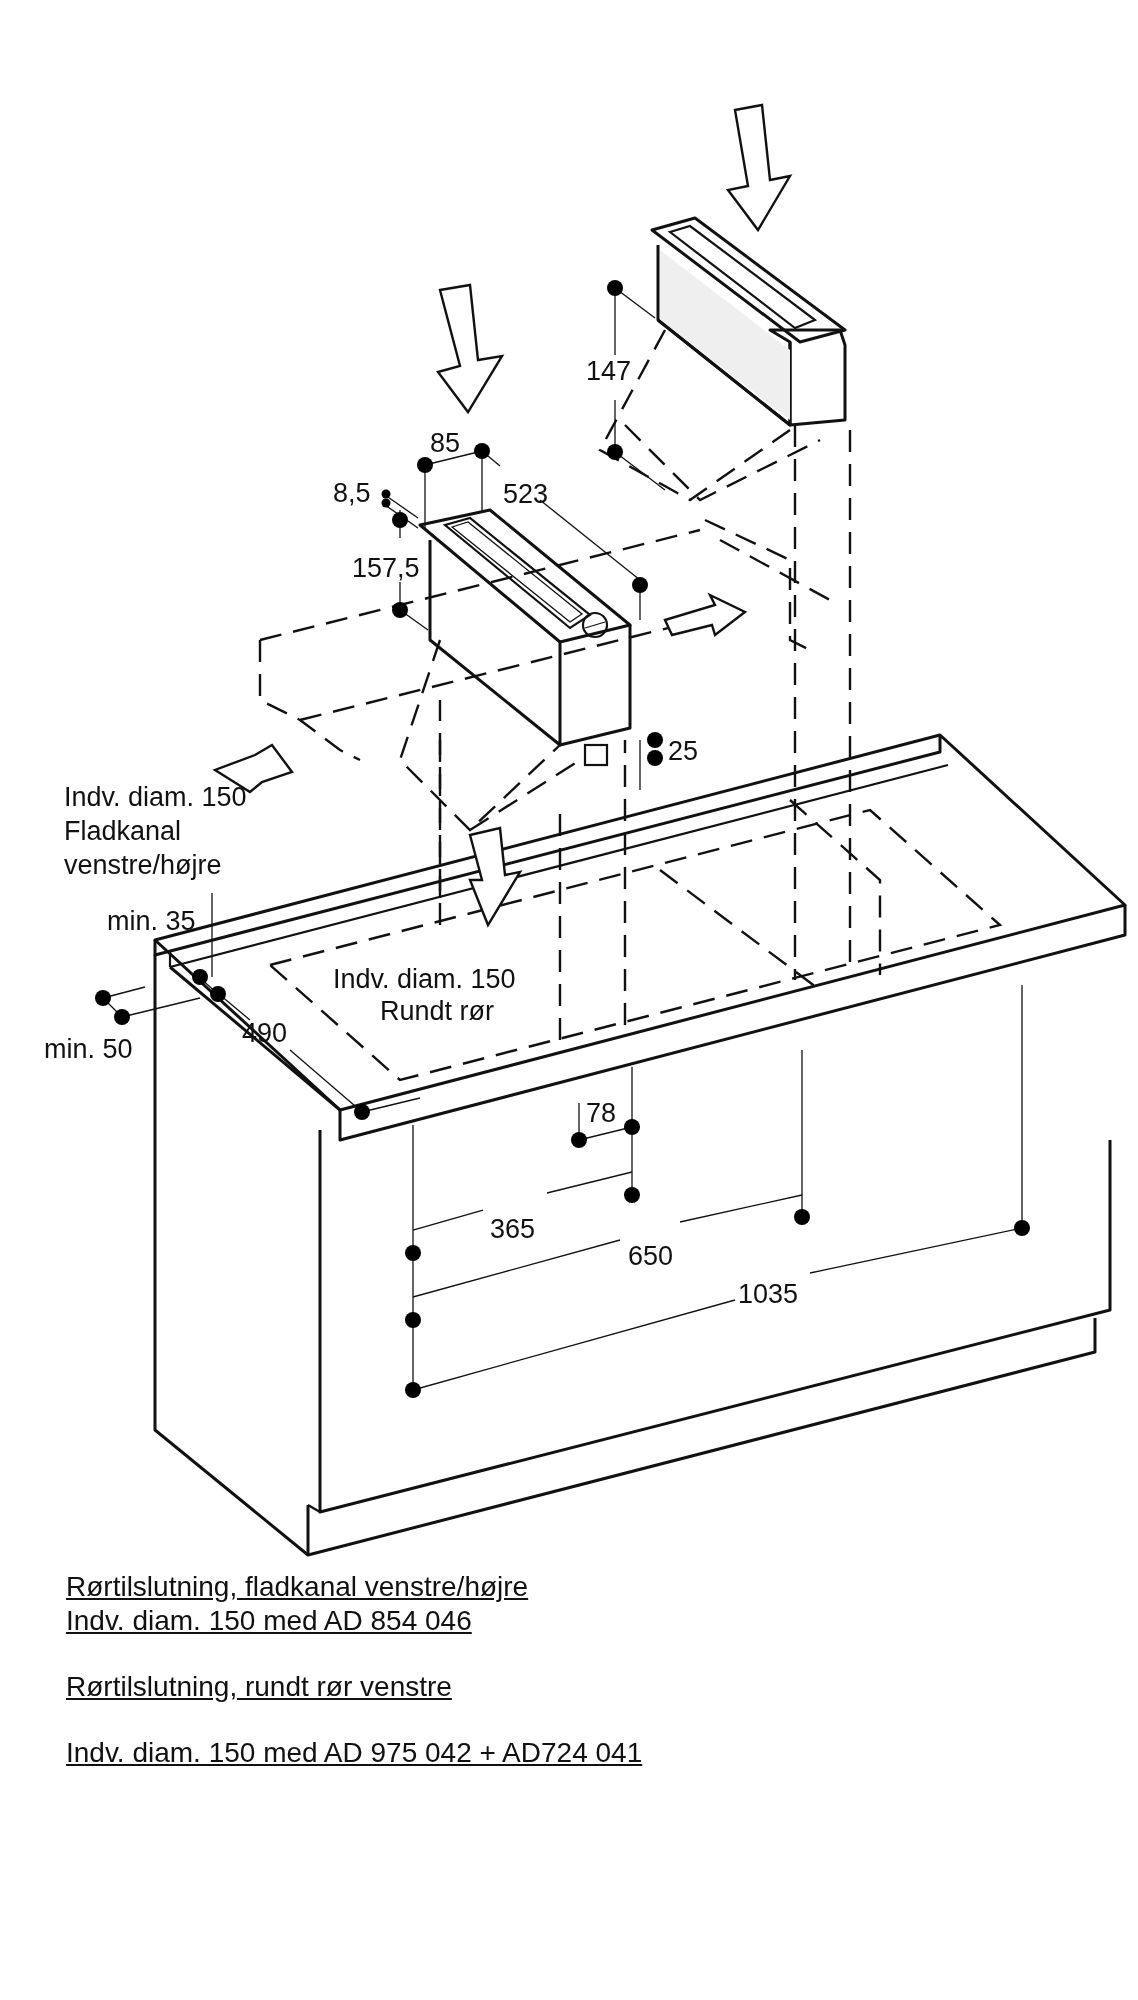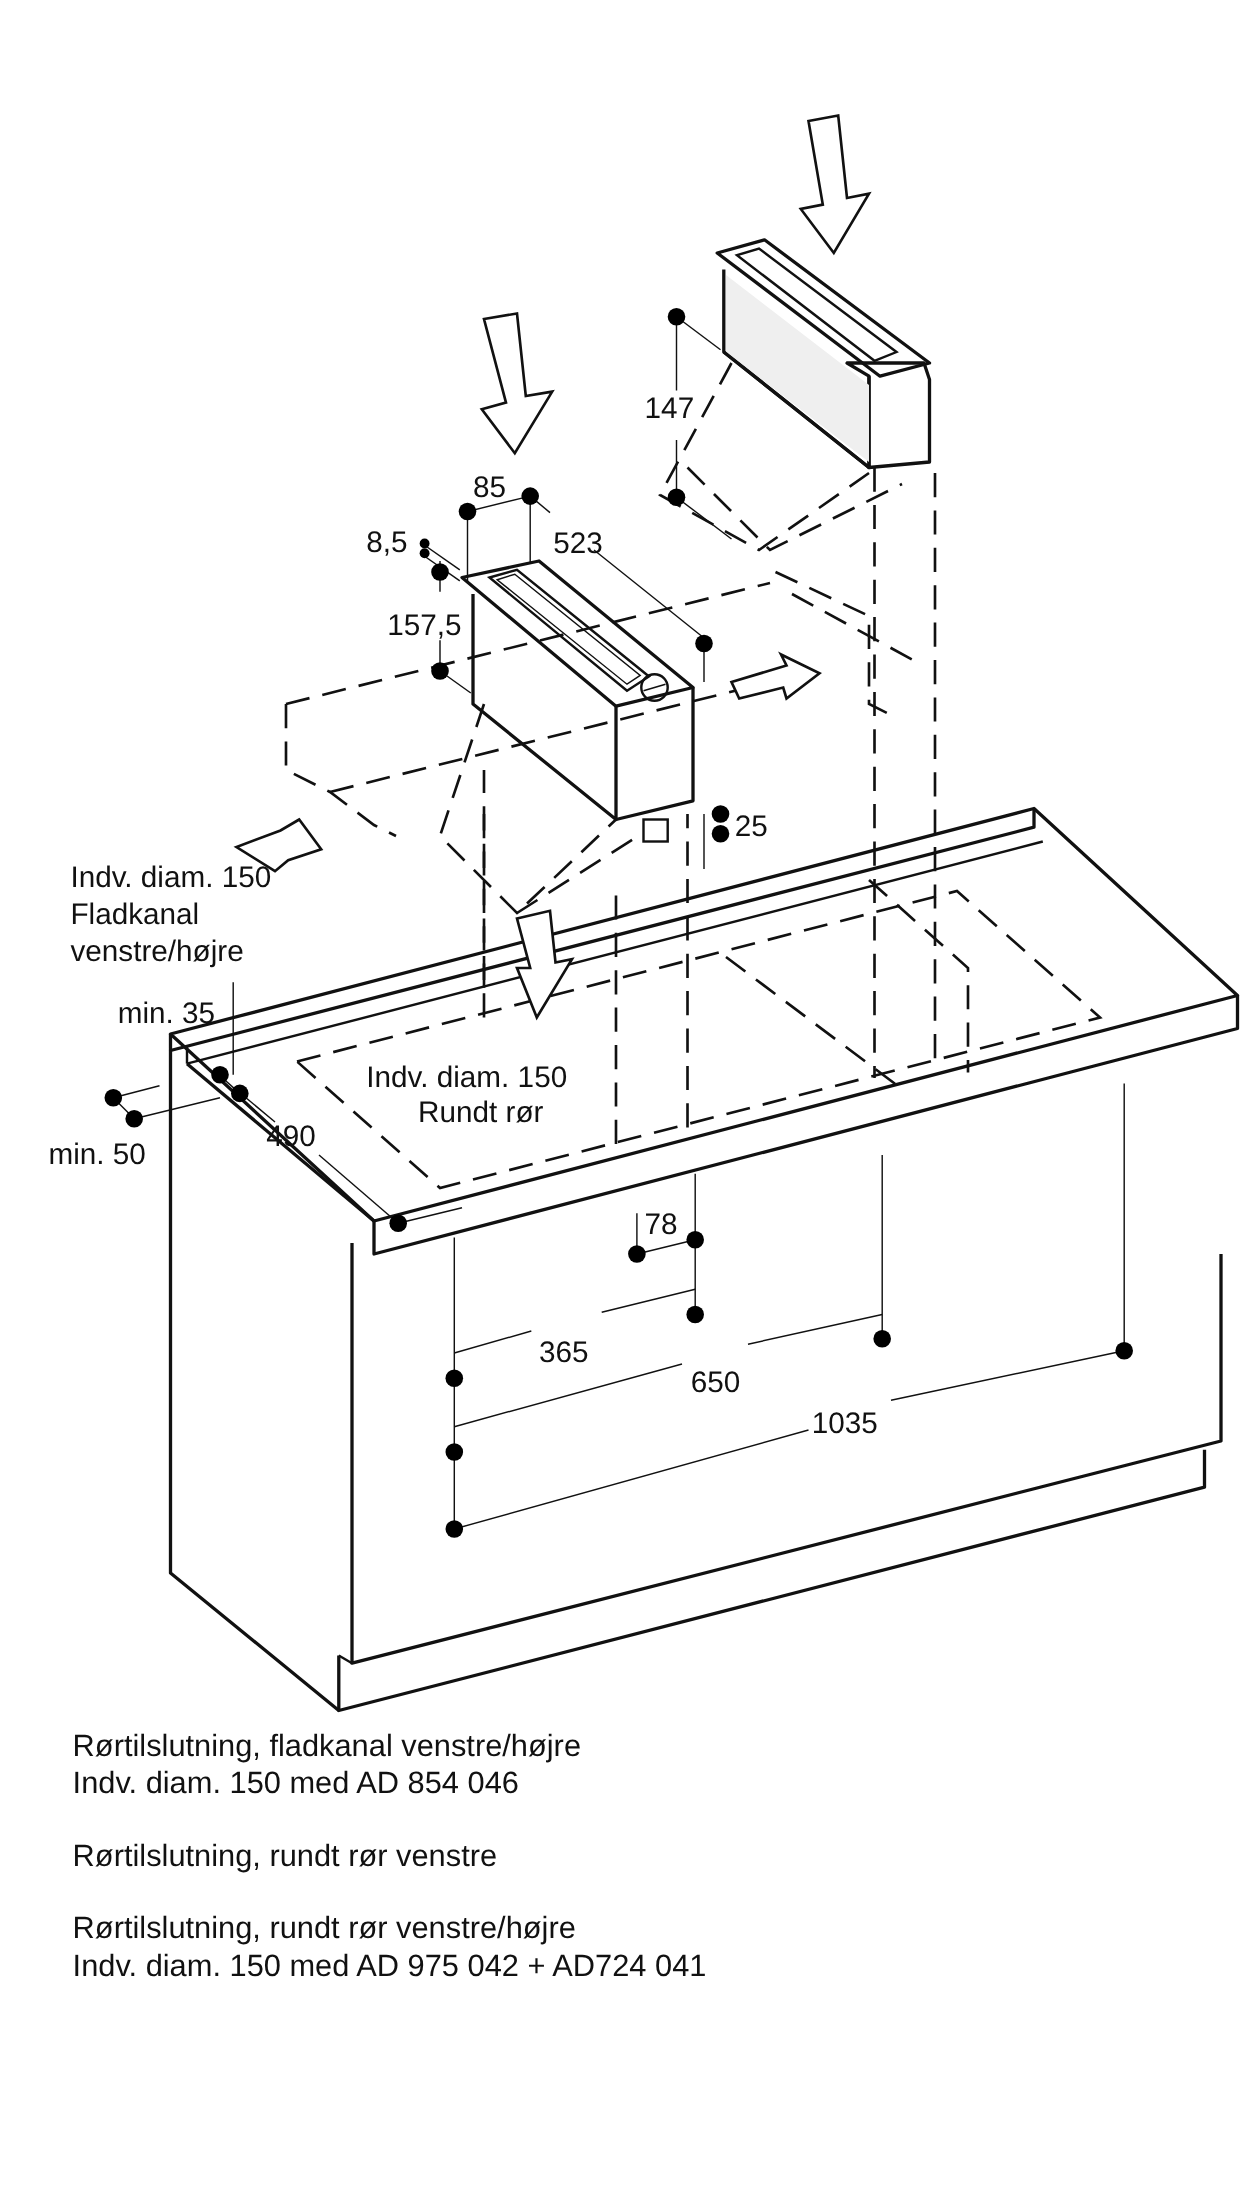--- a/index.html
+++ b/index.html
@@ -6,21 +6,21 @@
   body{width:1138px;height:2000px;position:relative;overflow:hidden;font-family:"Liberation Sans",sans-serif;color:#111;}
   #drawing{position:absolute;left:0;top:0;width:1138px;height:2000px;}
   .lbl{font-family:"Liberation Sans",sans-serif;font-size:27px;fill:#111;}
   .thick{stroke:#111;stroke-width:3;fill:none;stroke-linejoin:round;}
   .med{stroke:#111;stroke-width:2.2;fill:none;}
   .thin{stroke:#111;stroke-width:1.3;fill:none;}
   .dash{stroke:#111;stroke-width:2.4;fill:none;stroke-dasharray:22 12;}
   .dot{fill:#000;}
   .arrow{stroke:#111;stroke-width:2.4;fill:#fff;stroke-linejoin:miter;}
   .notes{position:absolute;left:66px;top:1570px;font-size:28px;line-height:34px;}
-  .note{margin-bottom:32px;}
+  .note{margin-bottom:32px;text-decoration:underline;}
   .note div{white-space:nowrap;}
 </style>
 </head>
 <body>
 
 <svg id="drawing" viewBox="0 0 1138 2000" xmlns="http://www.w3.org/2000/svg">
 
   <g>
 
     <polygon class="thick" points="155,940 940,735 1125,905 340,1110" fill="#fff"></polygon>
@@ -190,16 +190,15 @@
 
 <div class="notes">
   <div class="note">
     <div>Rørtilslutning, fladkanal venstre/højre</div>
     <div>Indv. diam. 150 med AD 854 046</div>
   </div>
   <div class="note">
     <div>Rørtilslutning, rundt rør venstre</div>
   </div>
   <div class="note">
-    <div>Rørtilslutning, rundt rør venstre/højre</div>
     <div>Indv. diam. 150 med AD 975 042 + AD724 041</div>
   </div>
 </div>
 
 </body></html>

